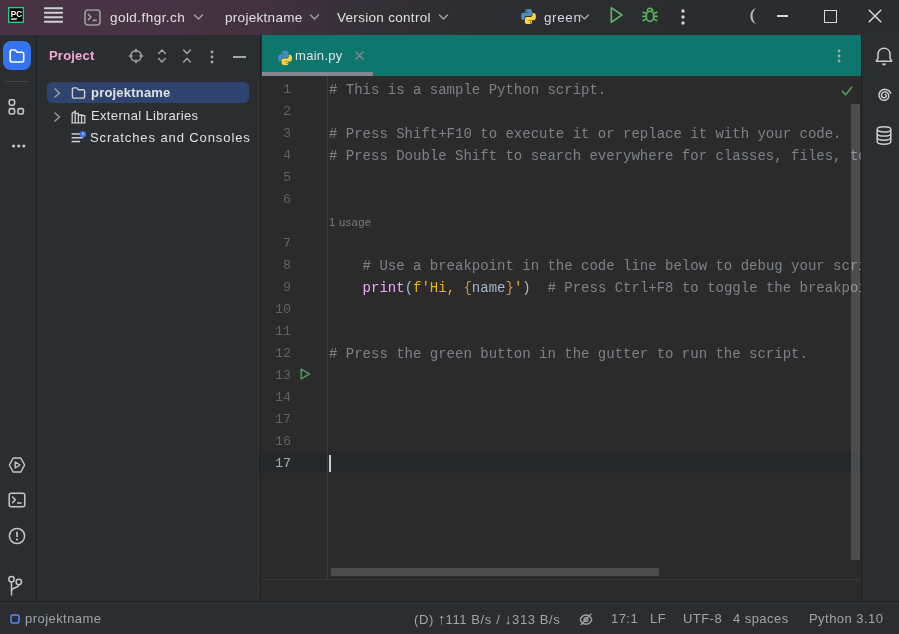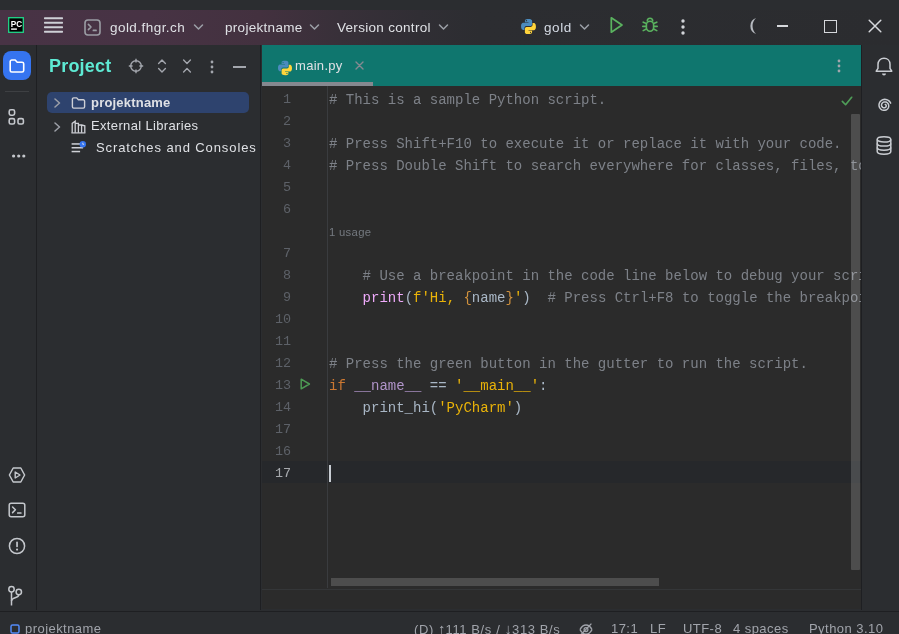--- a/index.html
+++ b/index.html
@@ -1,19 +1,19 @@
 <!DOCTYPE html>
 <html><head>
 <meta charset="utf-8">
 <style>
 * { margin:0; padding:0; box-sizing:border-box; }
 html,body { width:899px; height:634px; overflow:hidden; background:#2b2d30;
   font-family:"Liberation Sans", sans-serif; }
 .abs { position:absolute; }
-#app { position:relative; width:899px; height:464px;margin-top:10px; }
+#app { position:relative; width:899px; height:464px; }
 
 
 #titlebar { position:absolute; left:0; top:0; width:899px; height:35px;
   background:linear-gradient(90deg,#483345 0px,#473344 150px,#43313f 260px,#383039 340px,#302e34 420px,#2c2d31 480px,#2b2c2f 899px);
 }
 .tbtext { position:absolute; top:0; height:35px; line-height:35px; color:#dfe1e5;
   font-size:13.5px; letter-spacing:0.3px; }
 
 #leftstrip { position:absolute; left:0; top:35px; width:37px; height:565px;
   background:#2b2d30; border-right:1px solid #1e1f22; }
@@ -78,21 +78,21 @@
       </svg>
     <span class="tbtext" style="left:337px">Version control</span>
     <svg class="abs" style="left:438px;top:13px" width="11" height="8" viewBox="0 0 11 8">
         <path d="M1.5 2 L5.5 6 L9.5 2" fill="none" stroke="#9da0a8" stroke-width="1.5" stroke-linecap="round" stroke-linejoin="round"></path>
       </svg>
 
     <svg class="abs" style="left:520px;top:8px" width="17" height="17" viewBox="0 0 48 48">
       <path fill="#4b8bbe" d="M23.8 2.5c-10.6 0-9.9 4.6-9.9 4.6l0 4.8h10.1v1.4H9.9S3 12.5 3 23.4c0 10.8 6 10.4 6 10.4h3.6v-5s-.2-6 5.9-6h10s5.7.1 5.7-5.5V8.1S35 2.5 23.8 2.5zM18.2 5.7a1.8 1.8 0 1 1 0 3.7 1.8 1.8 0 0 1 0-3.7z"></path>
       <path fill="#ffd43b" d="M24.2 45.5c10.6 0 9.9-4.6 9.9-4.6l0-4.8H24v-1.4h14.1S45 35.5 45 24.6c0-10.8-6-10.4-6-10.4h-3.6v5s.2 6-5.9 6h-10s-5.7-.1-5.7 5.5v9.2S13 45.5 24.2 45.5zM29.8 42.3a1.8 1.8 0 1 1 0-3.7 1.8 1.8 0 0 1 0 3.7z"></path>
     </svg>
-    <span class="tbtext" style="left:544px;color:#d5dbe5;letter-spacing:0.6px">gold</span>
+    <span class="tbtext" style="left:544px;color:#d5dbe5;letter-spacing:0.6px">green</span>
     <svg class="abs" style="left:579px;top:13px" width="11" height="8" viewBox="0 0 11 8">
         <path d="M1.5 2 L5.5 6 L9.5 2" fill="none" stroke="#9da0a8" stroke-width="1.5" stroke-linecap="round" stroke-linejoin="round"></path>
       </svg>
 
     <svg class="abs" style="left:607px;top:6px" width="18" height="18" viewBox="0 0 18 18">
       <path d="M4.3 1.8 L15 9 L4.3 16.2 Z" fill="none" stroke="#5ab25f" stroke-width="1.7" stroke-linejoin="round"></path>
     </svg>
 
     <svg class="abs" style="left:640px;top:5px" width="20" height="20" viewBox="0 0 20 20">
       <g fill="none" stroke="#5ab25f" stroke-width="1.6" stroke-linecap="round">
@@ -164,21 +164,21 @@
       <g fill="none" stroke="#c4c7cc" stroke-width="1.5">
         <circle cx="7.5" cy="8.2" r="2.7"></circle>
         <circle cx="14.8" cy="11" r="2.7"></circle>
         <path d="M7.5 10.9 V24.5"></path>
         <path d="M14.8 13.7 c0 3.8 -7.3 2.4 -7.3 6.2"></path>
       </g>
     </svg>
   </div>
   <div id="projpanel">
 
-    <span class="abs" style="left:11px;top:0;height:42px;line-height:42px;color:#5eead4;font-size:18px;font-weight:bold;letter-spacing:0.2px">Project</span>
+    <span class="abs" style="left:11px;top:0;height:42px;line-height:42px;color:#f9a8d4;font-size:13px;font-weight:bold;letter-spacing:0.2px">Project</span>
     <svg class="abs" style="left:90px;top:13px" width="16" height="16" viewBox="0 0 16 16">
       <g fill="none" stroke="#a3a6ad" stroke-width="1.4">
         <circle cx="8" cy="8" r="5.3"></circle>
         <path d="M8 0.8 V4.6 M8 11.4 V15.2 M0.8 8 H4.6 M11.4 8 H15.2"></path>
       </g>
     </svg>
     <svg class="abs" style="left:116px;top:13px" width="16" height="16" viewBox="0 0 16 16">
       <g fill="none" stroke="#a3a6ad" stroke-width="1.4" stroke-linecap="round" stroke-linejoin="round">
         <path d="M4.6 5.4 L8 2 L11.4 5.4 M4.6 10.6 L8 14 L11.4 10.6"></path>
       </g>
@@ -219,21 +219,21 @@
   <svg class="abs" style="left:71px;top:131px" width="16" height="15" viewBox="0 0 16 15">
     <g fill="#ced0d6">
         <rect x="0.6" y="2.2" width="8.5" height="1.5"></rect>
         <rect x="0.6" y="6" width="11.5" height="1.5"></rect>
         <rect x="0.6" y="9.8" width="8.5" height="1.5"></rect>
         <rect x="0.6" y="13" width="11.5" height="1.5" fill-opacity="0"></rect>
       </g>
     <circle cx="11.8" cy="3.2" r="3.2" fill="#3574f0"></circle>
     <path d="M11.8 1.7 V3.3 H13.1" fill="none" stroke="#dfe1e5" stroke-width="0.9"></path>
   </svg>
-  <span class="abs" style="left:96px;top:127px;height:22px;line-height:22px;color:#dfe1e5;font-size:13px;letter-spacing:0.9px">Scratches and Consoles</span>
+  <span class="abs" style="left:90px;top:127px;height:22px;line-height:22px;color:#dfe1e5;font-size:13px;letter-spacing:0.9px">Scratches and Consoles</span>
   <div id="tabbar">
 
     <svg class="abs" style="left:15px;top:15px" width="16" height="16" viewBox="0 0 48 48">
       <path fill="#4b8bbe" d="M23.8 2.5c-10.6 0-9.9 4.6-9.9 4.6l0 4.8h10.1v1.4H9.9S3 12.5 3 23.4c0 10.8 6 10.4 6 10.4h3.6v-5s-.2-6 5.9-6h10s5.7.1 5.7-5.5V8.1S35 2.5 23.8 2.5zM18.2 5.7a1.8 1.8 0 1 1 0 3.7 1.8 1.8 0 0 1 0-3.7z"></path>
       <path fill="#ffd43b" d="M24.2 45.5c10.6 0 9.9-4.6 9.9-4.6l0-4.8H24v-1.4h14.1S45 35.5 45 24.6c0-10.8-6-10.4-6-10.4h-3.6v5s.2 6-5.9 6h-10s-5.7-.1-5.7 5.5v9.2S13 45.5 24.2 45.5zM29.8 42.3a1.8 1.8 0 1 1 0-3.7 1.8 1.8 0 0 1 0 3.7z"></path>
     </svg>
     <span class="abs" style="left:33px;top:0;height:41px;line-height:41px;color:#dfe1e5;font-size:13px;letter-spacing:0.3px">main.py</span>
     <svg class="abs" style="left:92px;top:15px" width="11" height="11" viewBox="0 0 11 11">
       <path d="M2 2 L9 9 M9 2 L2 9" stroke="#868a91" stroke-width="1.4" stroke-linecap="round"></path>
     </svg>
@@ -271,22 +271,20 @@
     <svg class="abs" style="left:36px;top:291px" width="14" height="14" viewBox="0 0 14 14">
       <path d="M3.2 2.2 L11.4 7 L3.2 11.8 Z" fill="none" stroke="#4d9a54" stroke-width="1.5" stroke-linejoin="round"></path>
     </svg>
     <div class="codeline" style="top:2.5px"><span class="cmt"># This is a sample Python script.</span></div>
     <div class="codeline" style="top:46.5px"><span class="cmt"># Press Shift+F10 to execute it or replace it with your code.</span></div>
     <div class="codeline" style="top:68.5px"><span class="cmt"># Press Double Shift to search everywhere for classes, files, tool windows, actions, and settings.</span></div>
     <div class="abs" style="left:67px;top:134.5px;height:22px;line-height:22px;font-family:'Liberation Sans',sans-serif;font-size:11.3px;color:#757a80;letter-spacing:0.3px">1 usage</div>
     <div class="codeline" style="top:178.5px">    <span class="cmt"># Use a breakpoint in the code line below to debug your script.</span></div>
     <div class="codeline" style="top:200.5px">    <span class="bi">print</span>(<span class="str">f'Hi, </span><span class="brc">{</span>name<span class="brc">}</span><span class="str">'</span>)  <span class="cmt"># Press Ctrl+F8 to toggle the breakpoint.</span></div>
     <div class="codeline" style="top:266.5px"><span class="cmt"># Press the green button in the gutter to run the script.</span></div>
-    <div class="codeline" style="top:288.5px"><span class="kw">if </span><span class="dund">__name__</span> == <span class="str">'__main__'</span>:</div>
-    <div class="codeline" style="top:310.5px">    print_hi(<span class="str">'PyCharm'</span>)</div>
     <div class="abs" style="left:67px;top:378.5px;width:1.5px;height:17px;background:#c8cdd3"></div>
 
     <svg class="abs" style="left:578px;top:8px" width="14" height="14" viewBox="0 0 15 15">
       <path d="M2.5 8 L6 11.5 L12.5 3.5" fill="none" stroke="#4f9e58" stroke-width="1.8" stroke-linecap="round" stroke-linejoin="round"></path>
     </svg>
 
     <div class="abs" style="left:589px;top:27.5px;width:9px;height:456px;background:rgba(255,255,255,0.165);border-radius:1px"></div>
     <div class="abs" style="left:69px;top:491.5px;width:328px;height:8px;background:rgba(255,255,255,0.165)"></div>
     <div class="abs" style="left:0;top:502.5px;width:599px;height:1px;background:#343638"></div>
   </div>

